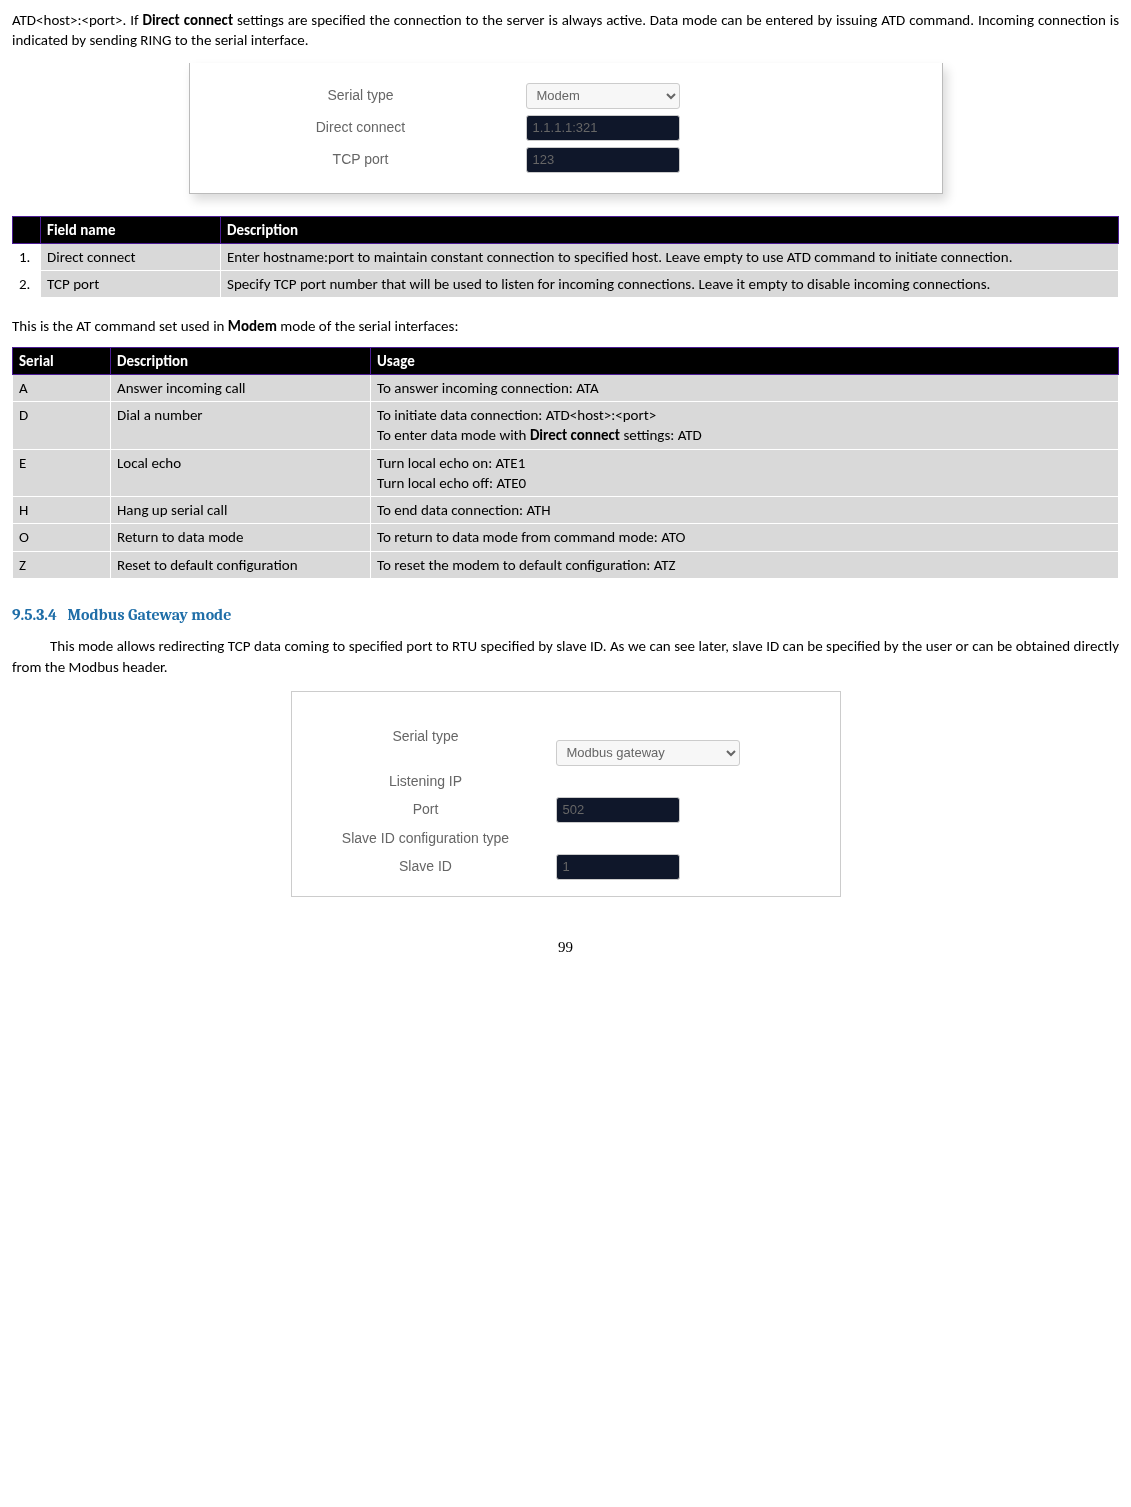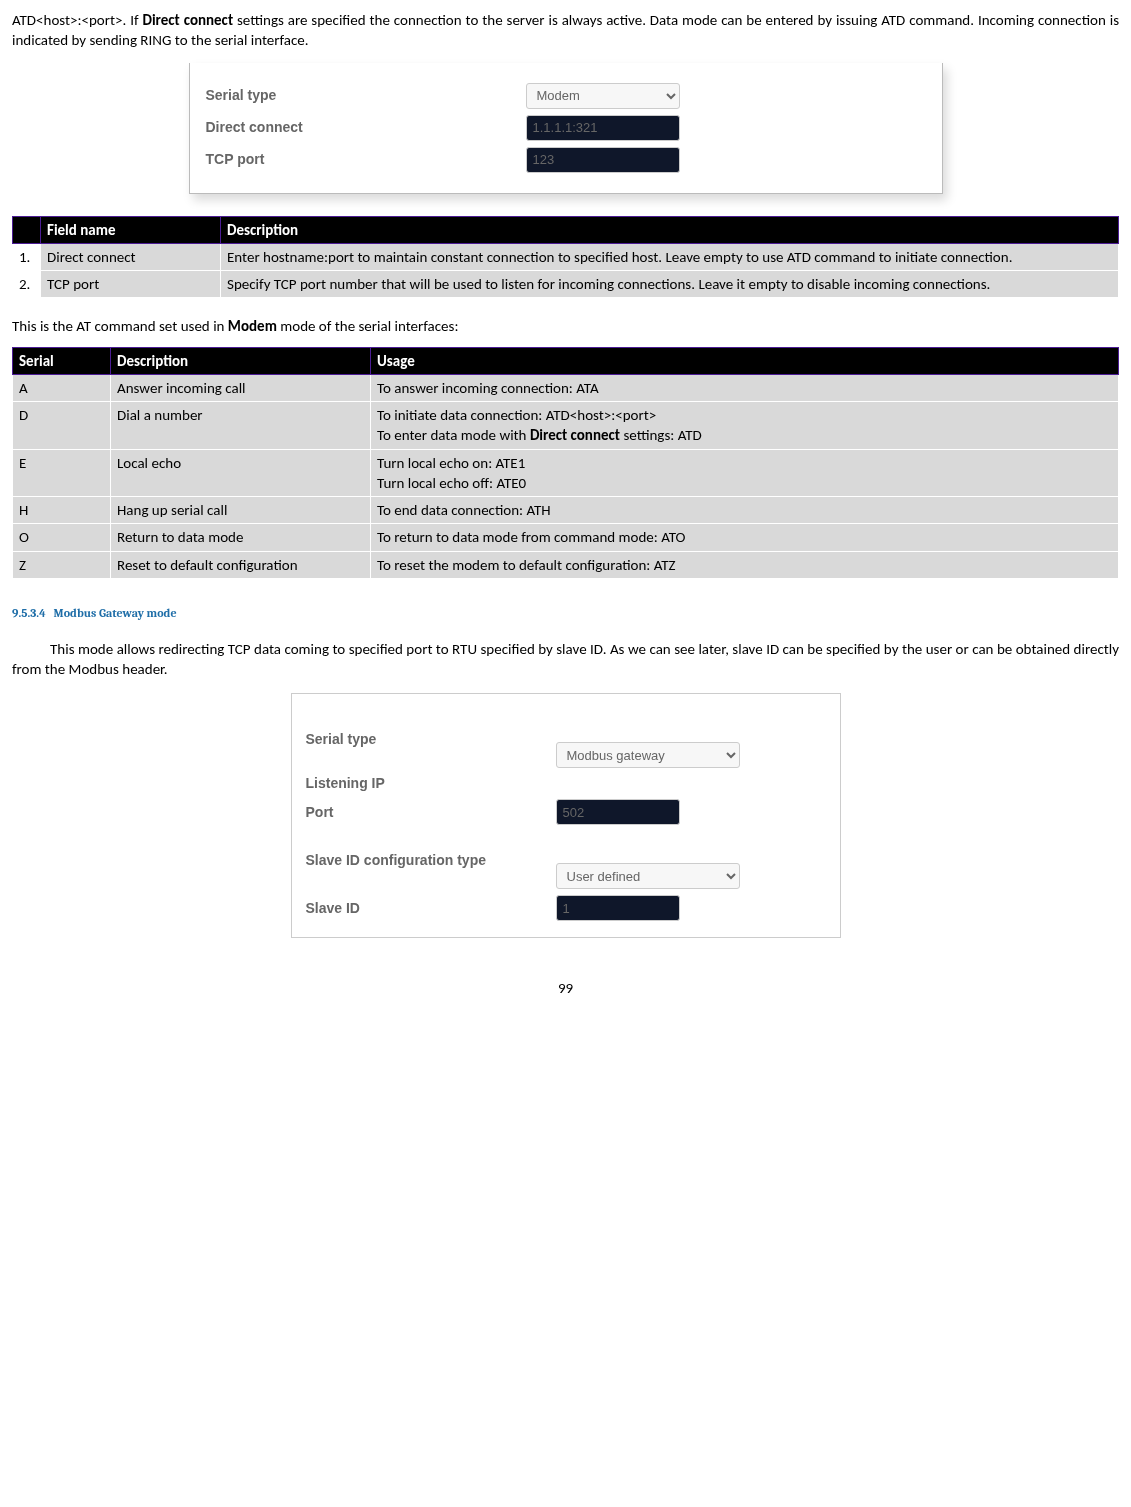--- a/index.html
+++ b/index.html
@@ -24,26 +24,25 @@
     width: 720px;
     padding: 14px 16px 14px 16px;
   }
   .form-row {
     display: flex;
     align-items: center;
     margin: 6px 0;
   }
   .form-row .lbl {
     flex: 0 0 310px;
-    text-align: left;
+    text-align: center;
     color: #666;
     font-family: Arial, sans-serif;
     font-size: 14px;
     padding-right: 10px;
-    font-weight: bold;
   }
   .form-row .ctrl { flex: 1; }
   .ctrl select, .ctrl input[type=text] {
     font-family: Arial, sans-serif;
     font-size: 13px;
     color: #666;
     border: 1px solid #ccc;
     border-radius: 3px;
     background: #f7f7f7;
     height: 24px;
@@ -74,37 +73,37 @@
     padding: 3px 6px;
     border: 1px solid #fff;
     vertical-align: top;
   }
   table.data tr td.numcell { background:#fff; }
 
   .section-heading {
     color: #1f6ea8;
     font-family: Cambria, Georgia, serif;
     font-weight: bold;
-    font-size: 12px;
-    margin: 26px 0 18px 0;
+    font-size: 16px;
+    margin: 26px 0 10px 0;
   }
   .indent-para { text-indent: 38px; }
 
   
   .form-panel2 {
     border: 1px solid #ccc;
     background: #fff;
     margin: 14px auto 20px auto;
     width: 520px;
     padding: 10px 14px;
   }
   .form-panel2 .form-row .lbl { flex: 0 0 240px; }
   .ctrl.wide select, .ctrl.wide input[type=text] { width: 170px; margin-top: 32px; }
 
-  .page-num { text-align: center; margin-top: 40px; font-size: 15px; }
+  .page-num { text-align: center; margin-top: 40px; font-size: 15px; font-family: Liberation Serif, serif; }
 </style>
 </head>
 <body>
 
 <p class="justify">
   <span>ATD&lt;host&gt;:&lt;port&gt;. If </span><b>Direct connect</b><span> settings are specified the connection to the server is always active. Data mode can be entered by issuing ATD command. Incoming connection is indicated by sending RING to the serial interface.</span>
 </p>
 
 <div class="form-panel">
   <div class="form-row">
@@ -228,25 +227,20 @@
     <div class="lbl">Listening IP</div>
   </div>
   <div class="form-row">
     <div class="lbl">Port</div>
     <div class="ctrl">
       <input type="text" class="white" style="width: 110px;" value="502">
     </div>
   </div>
   <div class="form-row">
     <div class="lbl">Slave ID configuration type</div>
-    <div class="ctrl wide">
-      <select>
-        <option>User defined</option>
-      </select>
-    </div>
   </div>
   <div class="form-row">
     <div class="lbl">Slave ID</div>
     <div class="ctrl">
       <input type="text" class="white" style="width: 110px;" value="1">
     </div>
   </div>
 </div>
 
 <div class="page-num">99</div>

